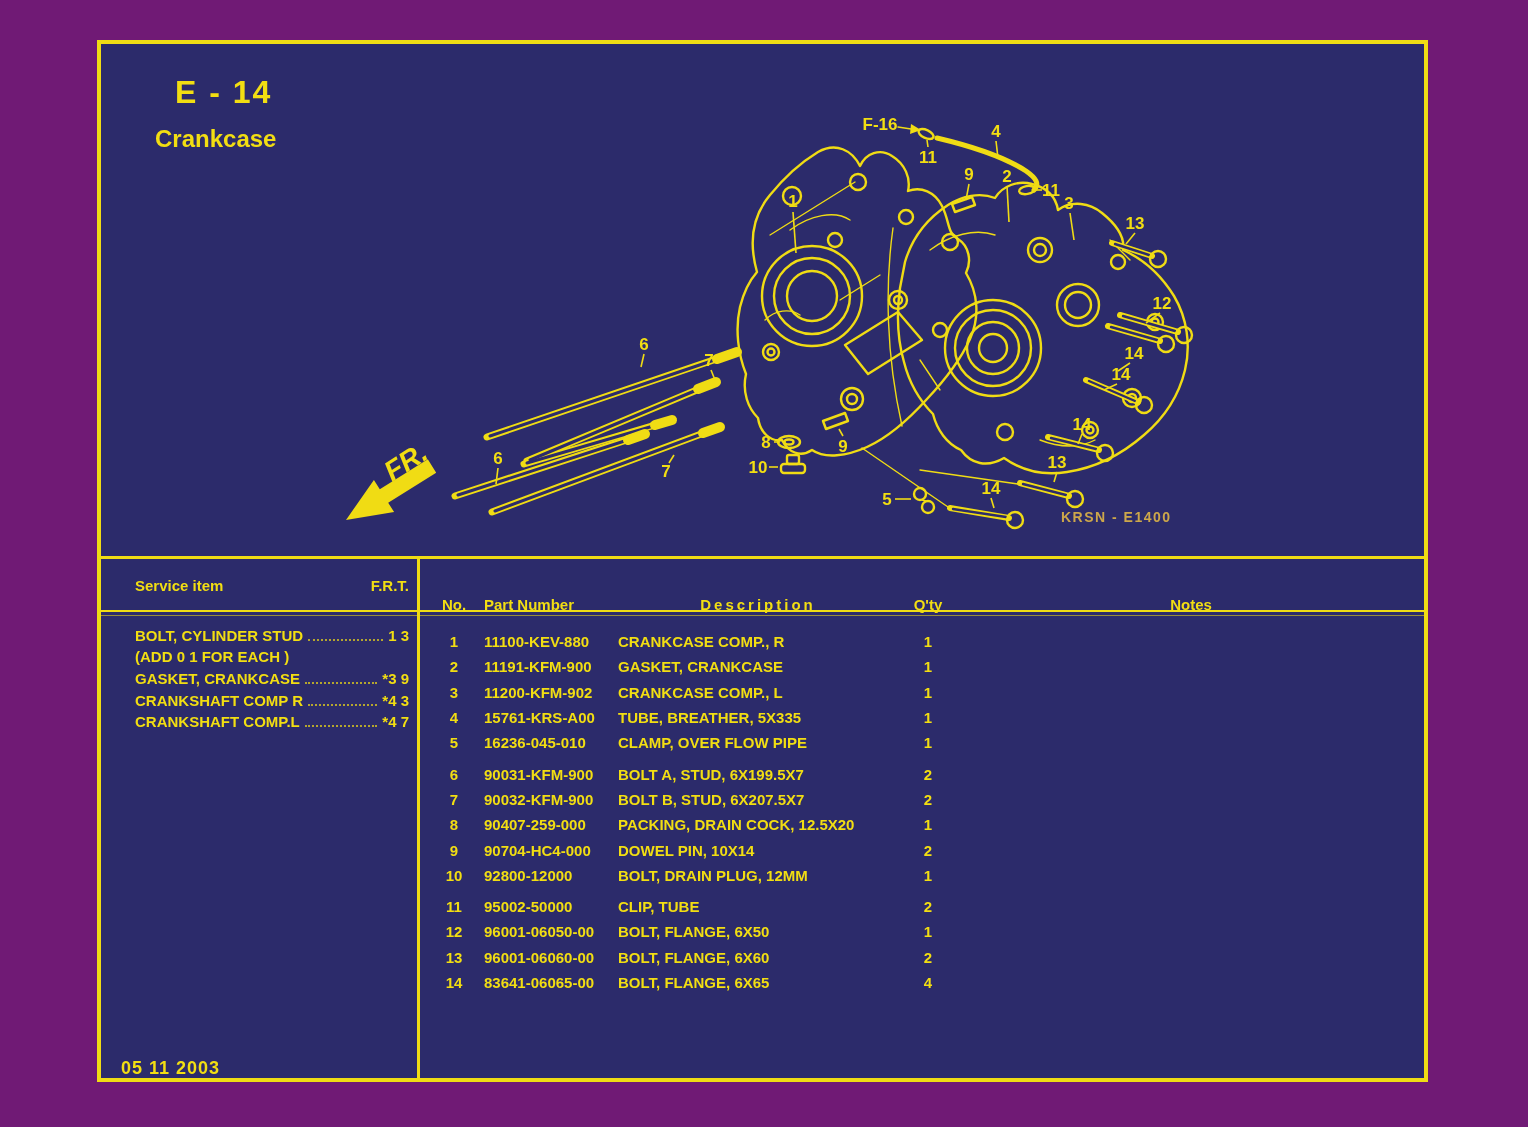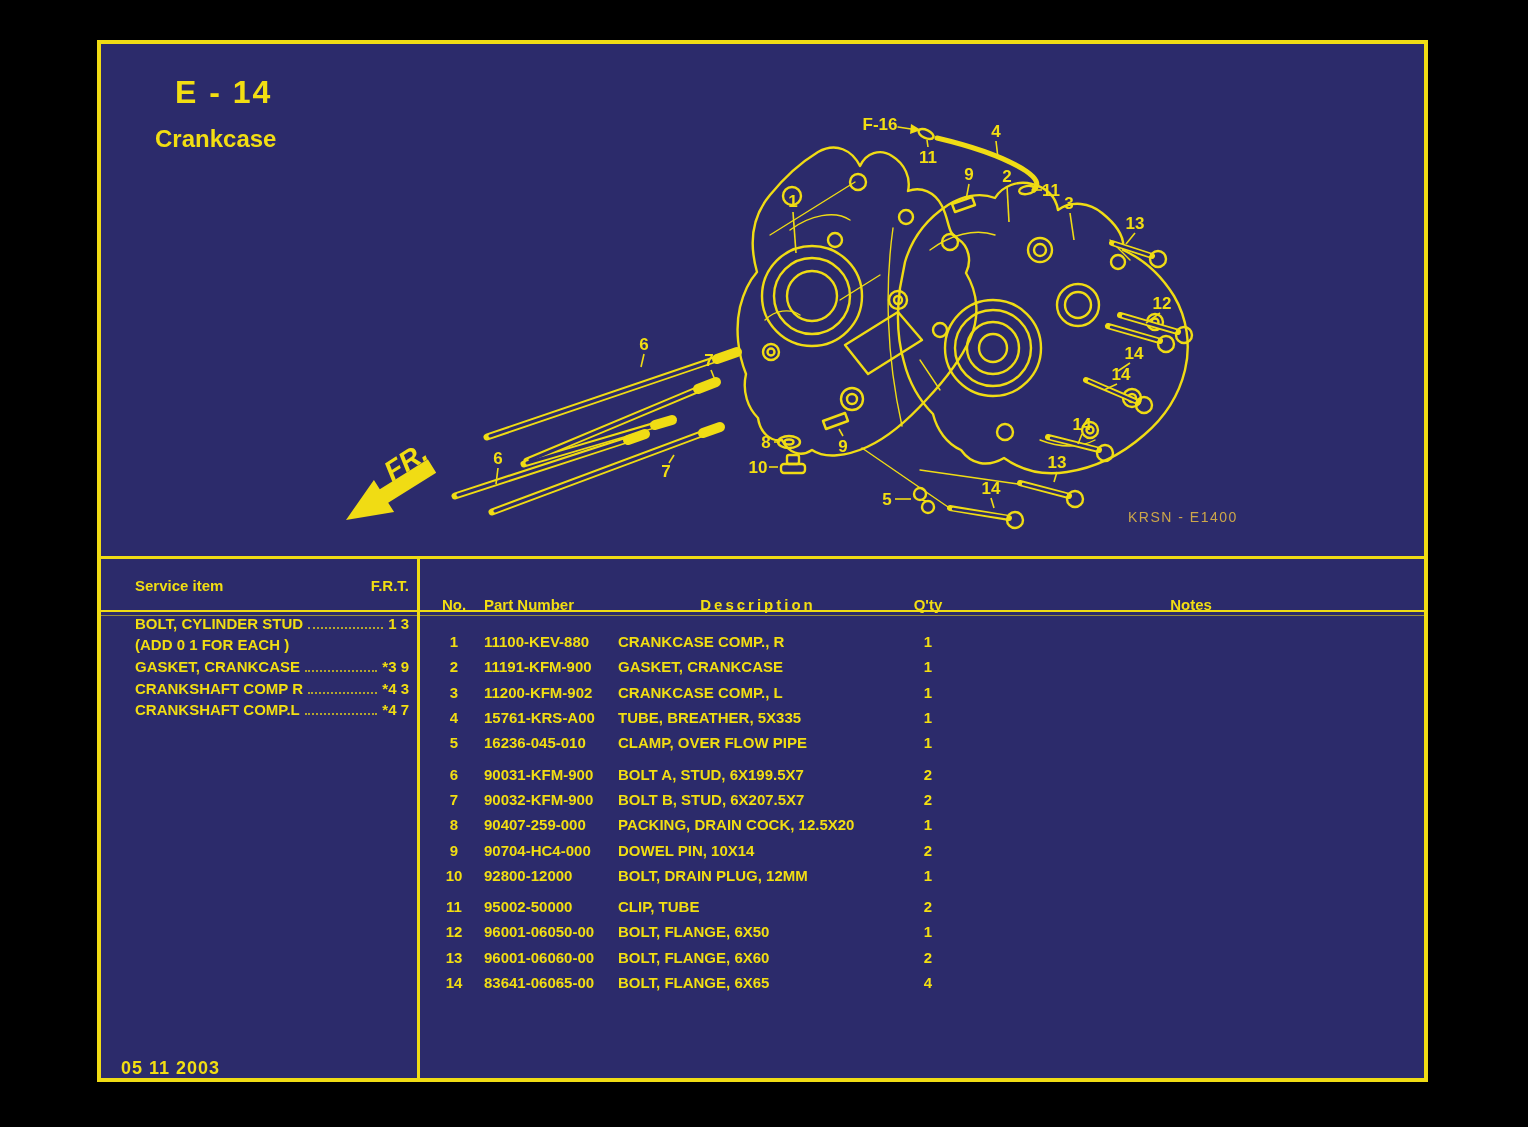--- a/index.html
+++ b/index.html
@@ -1,23 +1,23 @@
 <!DOCTYPE html>
 <html><head>
 <meta charset="utf-8">
 <style>
   html,body{margin:0;padding:0;background:#1d1c4e;}
-  .page{position:relative;width:1528px;height:1127px;background:#000000;overflow:hidden;
+  .page{position:relative;width:1528px;height:1127px;background:#701a75;overflow:hidden;
         font-family:"Liberation Sans",sans-serif;color:#f2de12;}
   .panel{position:absolute;left:97px;top:40px;width:1331px;height:1042px;
          box-sizing:border-box;border:4px solid #f0dc14;background:#2c2b6b;}
   .titleblock{position:absolute;left:175px;top:74px;}
   .section-code{font-size:32px;font-weight:bold;letter-spacing:2px;}
   .section-title{font-size:24px;font-weight:700;margin-top:14px;margin-left:-20px;}
-  .diagram-code{position:absolute;left:1128px;top:509px;font-size:14px;font-weight:normal;
+  .diagram-code{position:absolute;left:1061px;top:509px;font-size:14px;font-weight:bold;
                 letter-spacing:1.5px;color:#cda74a;}
   svg.artwork{position:absolute;left:0;top:0;width:1528px;height:1127px;pointer-events:none;}
   .art{stroke:#f0dc14;fill:none;stroke-width:2.4;stroke-linejoin:round;stroke-linecap:round;}
   .thin{stroke-width:1.4;}
   .rodfill{stroke:#f0dc14;stroke-width:7;stroke-linecap:round;}
   .rodhole{stroke:#2c2b6b;stroke-width:3;stroke-linecap:round;}
   .rodcap{stroke:#f0dc14;stroke-width:10;stroke-linecap:round;}
   .boltfill{stroke:#f0dc14;stroke-width:6;stroke-linecap:round;}
   .bolthole{stroke:#2c2b6b;stroke-width:2.4;stroke-linecap:round;}
   .callout-num{fill:#f2de12;font-family:"Liberation Sans",sans-serif;font-size:17px;
@@ -28,21 +28,21 @@
   .fr-text{fill:#f2de12;font-size:28px;font-weight:bold;font-style:italic;}
 
   
   .rule-h{position:absolute;left:101px;width:1323px;top:556px;border-top:3px solid #f0dc14;}
   .rule-v{position:absolute;left:417px;top:556px;height:522px;border-left:3px solid #f0dc14;}
   .head-rule{position:absolute;left:101px;width:1323px;top:610px;height:3px;
              border-top:2px solid #f0dc14;border-bottom:1px solid rgba(240,220,20,.55);}
   .svc-area{position:absolute;left:101px;top:559px;width:316px;height:519px;}
   .svc-head{display:flex;justify-content:space-between;padding:18px 8px 0 34px;
             font-size:15px;font-weight:bold;}
-  .svc-rows{margin:16px 8px 0 34px;}
+  .svc-rows{margin:28px 8px 0 34px;}
   .svc-row{display:flex;align-items:flex-end;height:21.7px;font-size:15px;font-weight:bold;white-space:nowrap;}
   .svc-item{flex:0 0 auto;}
   .svc-leader{flex:1 1 auto;border-bottom:2px dotted rgba(240,220,20,.7);margin:0 5px 3px 5px;min-width:6px;}
   .svc-frt{flex:0 0 auto;}
   .svc-date{position:absolute;left:121px;top:1058px;font-size:18px;font-weight:bold;letter-spacing:1px;}
   .pt-area{position:absolute;left:420px;top:559px;width:1004px;height:519px;margin-top:19px;}
   .pt-grid{display:grid;grid-template-columns:60px 134px 280px 60px 1fr;column-gap:0;padding-left:4px;}
   .pt-head{padding-top:18px;font-size:15px;font-weight:bold;}
   .pt-head .c-no{text-align:center;}
   .pt-head .c-desc{text-align:center;letter-spacing:3px;}

